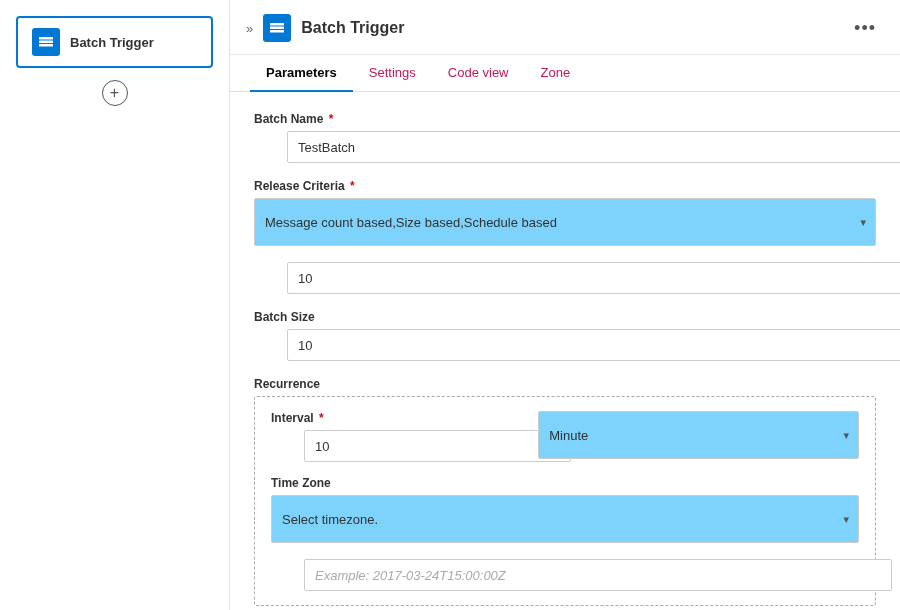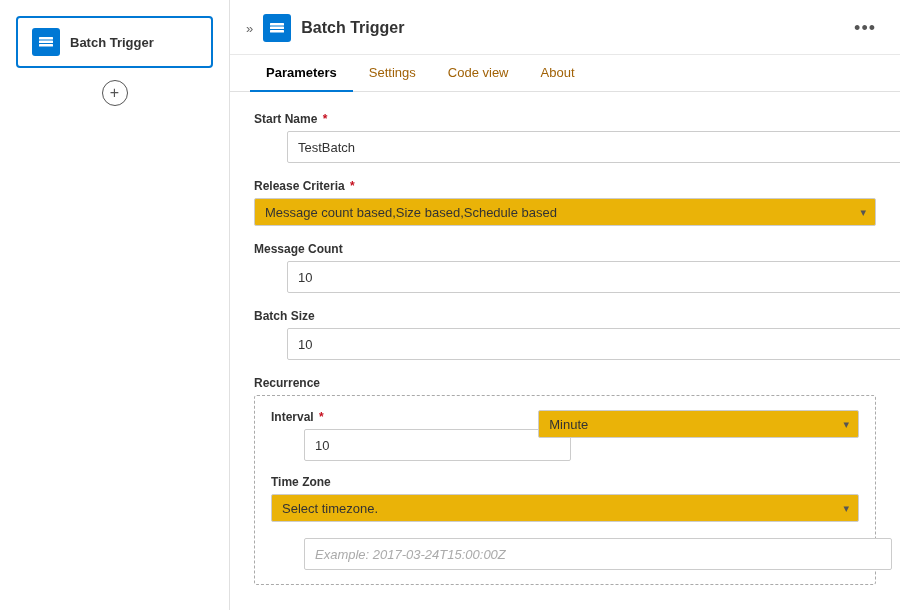--- a/index.html
+++ b/index.html
@@ -120,21 +120,21 @@
       display: flex;
       padding: 0 20px;
       border-bottom: 1px solid #e0e0e0;
       gap: 0;
     }
 
     .tab {
       padding: 10px 16px;
       cursor: pointer;
       font-size: 13px;
-      color: #a16207;
+      color: #be185d;
       border-bottom: 2px solid transparent;
       margin-bottom: -1px;
       white-space: nowrap;
     }
 
     .tab.active {
       color: #000000;
       border-bottom: 2px solid #0078d4;
       font-weight: 600;
     }
@@ -169,27 +169,27 @@
       border-radius: 2px;
       padding: 0 10px;
       font-size: 13px;
       color: #333;
       outline: none;
       margin-left: 33px;
     }
 
     .select-input {
       width: 100%;
-      height: 28px;
+      height: 48px;
       border: 1px solid #ccc;
       border-radius: 2px;
       padding: 0 10px;
       font-size: 13px;
       color: #333;
-      background: #eab308;
+      background: #7dd3fc;
       appearance: none;
       -webkit-appearance: none;
       cursor: pointer;
       outline: none;
     }
 
     .select-wrapper {
       position: relative;
     }
 
@@ -259,49 +259,48 @@
       </svg>
     </div>
     <span class="header-title">Batch Trigger</span>
     <button class="more-btn">•••</button>
   </div>
 
   <div class="tabs">
     <div class="tab active">Parameters</div>
     <div class="tab">Settings</div>
     <div class="tab">Code view</div>
-    <div class="tab">About</div>
+    <div class="tab">Zone</div>
   </div>
 
   <div class="content">
 
     <div class="field-group">
       <div class="field-label">
-        <span>Start Name</span><span class="required"> *</span>
+        <span>Batch Name</span><span class="required"> *</span>
       </div>
       <input type="text" class="text-input" value="TestBatch" style="">
     </div>
 
     <div class="field-group">
       <div class="field-label">
         <span>Release Criteria</span><span class="required"> *</span>
       </div>
       <div class="select-wrapper">
         <select class="select-input">
           <option>Message count based,Size based,Schedule based</option>
           <option>Message count based</option>
           <option>Size based</option>
           <option>Schedule based</option>
         </select>
         <span class="chevron-down">▾</span>
       </div>
     </div>
 
     <div class="field-group">
-      <div class="field-label">Message Count</div>
       <input type="text" class="text-input" value="10" style="">
     </div>
 
     <div class="field-group">
       <div class="field-label">Batch Size</div>
       <input type="text" class="text-input" value="10" style="">
     </div>
 
     <div class="field-group">
       <div class="field-label">Recurrence</div>

